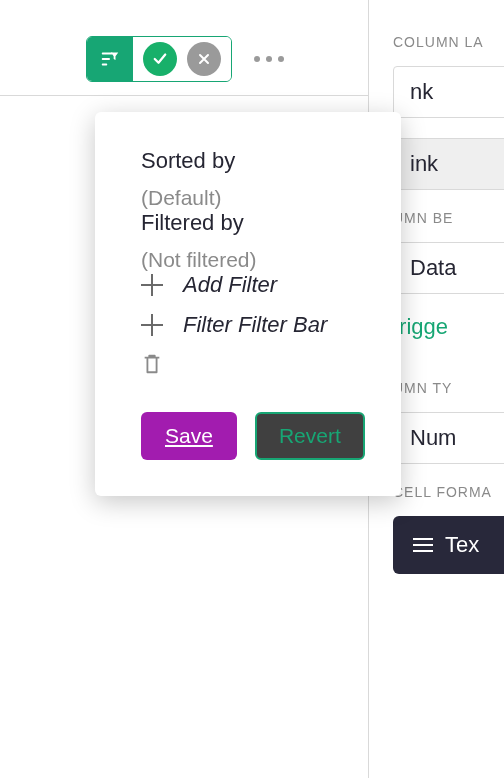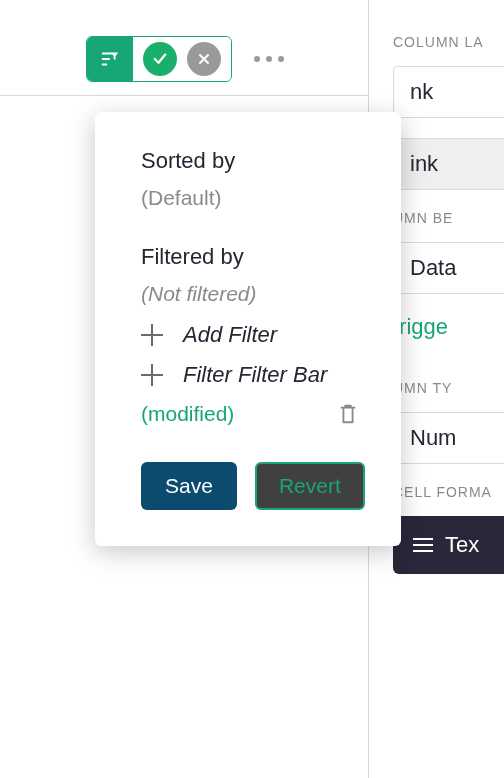--- a/index.html
+++ b/index.html
@@ -151,23 +151,22 @@
     padding: 36px 42px 36px 46px;
   }
   .dd-section-title {
     font-size: 22px;
     color: #262633;
     margin-bottom: 12px;
   }
   .dd-subtext {
     font-size: 21px;
     color: #8a8a8a;
-    margin-bottom: 34px;
-  }
-  .dd-subtext.tight { margin-bottom: 16px; font-style: italic; }
+  }
+  .dd-subtext.tight { margin-bottom: 0; }
   .dd-action-row {
     display: flex;
     align-items: center;
     gap: 20px;
     font-size: 22px;
     color: #262633;
     margin-bottom: 14px;
     cursor: pointer;
     font-style: italic;
   }
@@ -204,22 +203,23 @@
     gap: 18px;
   }
   .btn {
     font-size: 21px;
     padding: 10px 22px;
     border-radius: 6px;
     cursor: pointer;
     border: 2px solid transparent;
   }
   .btn-save {
-    background: #0c4a6e;
+    background: #a21caf;
     color: #ffffff;
+    text-decoration: underline;
   }
   .btn-revert {
     background: #404040;
     color: #17a674;
     border: 2px solid #17a674;
   }
   .rp-label.second { margin-top: 10px; }
 </style>
 </head>
 <body>
@@ -284,21 +284,20 @@
   <div class="dd-action-row">
     <span class="plus-icon"></span>
     <span>Add Filter</span>
   </div>
   <div class="dd-action-row">
     <span class="plus-icon"></span>
     <span>Filter Filter Bar</span>
   </div>
 
   <div class="dd-custom-row">
-    <span class="dd-modified">(modified)</span>
     <span class="trash-icon">
       <svg width="22" height="24" viewBox="0 0 24 26">
         <path d="M4 6h16M9 6V4h6v2M7 6v16h10V6" stroke="#8a8a8a" stroke-width="2" fill="none" stroke-linejoin="round"></path>
       </svg>
     </span>
   </div>
 
   <div class="dd-buttons">
     <div class="btn btn-save">Save</div>
     <div class="btn btn-revert">Revert</div>

